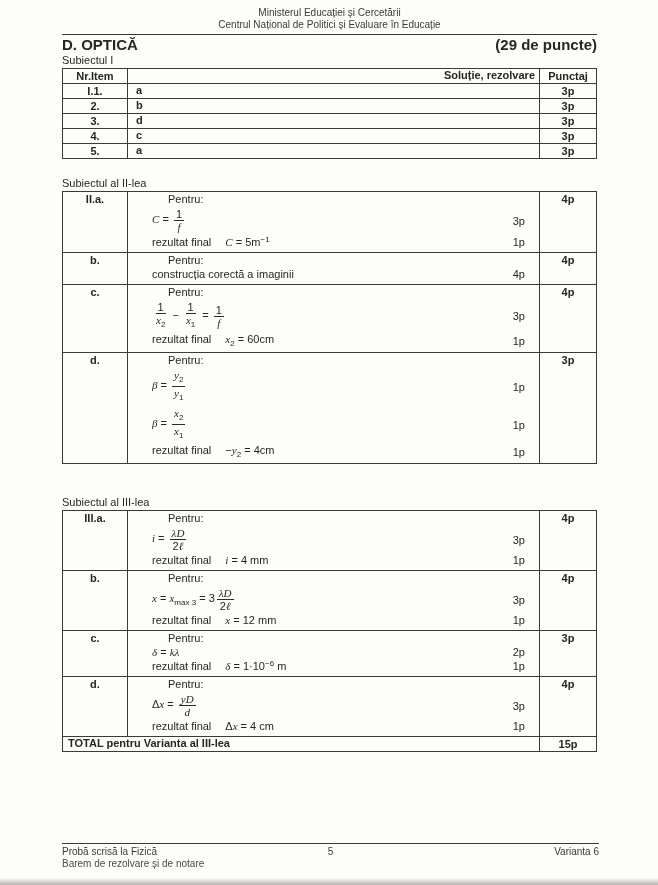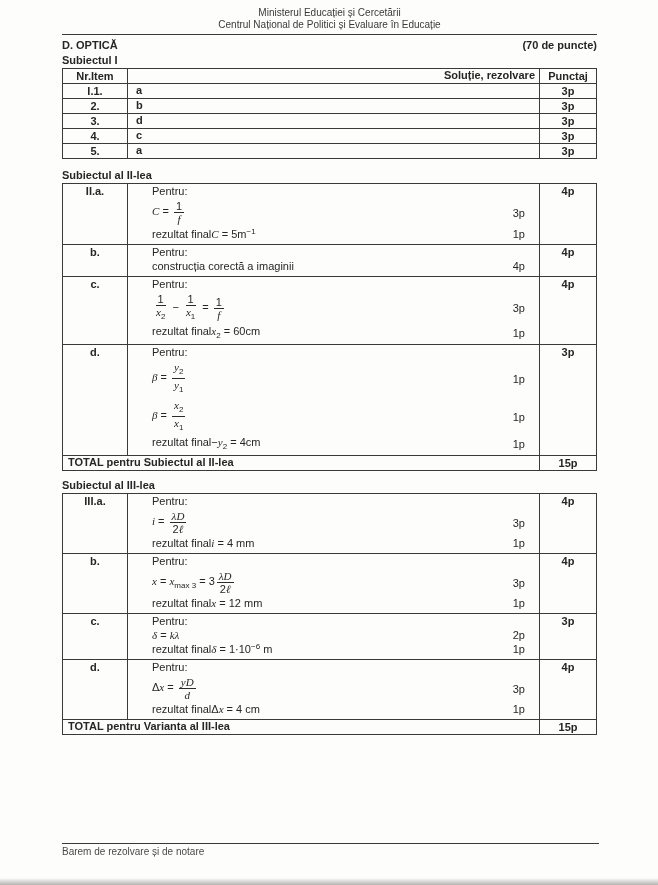--- a/index.html
+++ b/index.html
@@ -1,39 +1,39 @@
 <!DOCTYPE html>
 <html><head>
 <meta charset="utf-8">
 <style>
   html,body{margin:0;padding:0;background:#e8e8e8;}
   .page{position:relative;width:658px;height:885px;background:#fdfdfc;overflow:hidden;
         font-family:"Liberation Sans",sans-serif;color:#262626;}
   .content{width:535px;margin-left:62px;padding-top:7px;}
   .doc-header{text-align:center;font-size:10px;line-height:11.5px;color:#3a3a3a;}
   .doc-rule{border-top:1.5px solid #3a3a3a;margin-top:4px;}
-  .title-row{display:flex;justify-content:space-between;font-weight:bold;font-size:11px;
+  .title-row{display:flex;justify-content:space-between;font-weight:bold;font-size:15px;
              padding-top:3px;line-height:14px;}
-  .sec-heading{font-weight:bold;font-size:11px;line-height:13px;margin-top:2px;}
-  .sec-heading.gap1{margin-top:10px;}
-  .sec-heading.gap2{margin-top:8px;}
+  .sec-heading{font-weight:normal;font-size:11px;line-height:13px;margin-top:2px;}
+  .sec-heading.gap1{margin-top:18px;}
+  .sec-heading.gap2{margin-top:32px;}
   table{width:100%;border-collapse:collapse;font-size:11px;table-layout:fixed;margin-top:1px;}
   td,th{border:1px solid #3a3a3a;padding:0 4px;vertical-align:top;}
   .c-item{width:56px;text-align:center;font-weight:bold;line-height:13px;padding-top:1px;}
   .c-pts{width:48px;text-align:center;font-weight:bold;line-height:13px;padding-top:1px;}
   th.th-sol{text-align:right;padding-left:8px;}
   th{font-weight:bold;line-height:13px;border-radius:7px;}
   .t1-answer{text-align:left;padding-left:8px;font-weight:bold;line-height:13px;}
   .total-label{font-weight:bold;text-align:left;padding-left:5px;line-height:13.5px;}
   .c-sol{padding:1px 14px 3px 24px;}
-  .pline{line-height:13px;}
+  .pline{line-height:13px;margin-left:16px;}
   .sline{display:flex;justify-content:space-between;align-items:center;margin:1px 0;}
   .sline .ipts{font-weight:normal;white-space:nowrap;}
   .res-wrap{white-space:nowrap;}
-  .res-label{margin-right:0;}
+  .res-label{margin-right:14px;}
   .math{font-size:11px;}
   .mv{font-family:"Liberation Serif",serif;font-style:italic;}
   .frac{display:inline-flex;flex-direction:column;align-items:center;vertical-align:middle;
         margin:1px 2px;line-height:12px;}
   .frac .num{border-bottom:1px solid #2b2b2b;padding:0 2px;}
   .frac .den{padding:0 2px;}
   sub{font-size:8px;vertical-align:-3px;}
   sup{font-size:8px;vertical-align:4px;}
   .footer{position:absolute;left:62px;width:537px;top:843px;font-size:10px;color:#3a3a3a;}
   .footer-rule{border-top:1.5px solid #3a3a3a;margin-bottom:2px;}
@@ -52,21 +52,21 @@
   <div class="content">
 
     <div class="doc-header">
       <div>Ministerul Educației și Cercetării</div>
       <div>Centrul Național de Politici și Evaluare în Educație</div>
     </div>
     <div class="doc-rule"></div>
 
     <div class="title-row">
       <span>D. OPTICĂ</span>
-      <span>(70 de puncte)</span>
+      <span>(29 de puncte)</span>
     </div>
 
     <div class="sec-heading">Subiectul I</div>
 
     <table>
       <tbody>
           <tr>
         <th class="c-item">Nr.Item</th>
         <th class="th-sol">Soluție, rezolvare</th>
         <th class="c-pts">Punctaj</th>
@@ -174,24 +174,20 @@
                   </span></span>
             <span class="ipts">1p</span>
           </div>
           <div class="sline">
             <span class="res-wrap"><span class="res-label">rezultat final</span><span class="math">−<span class="mv">y</span><sub>2</sub> = 4cm</span></span>
             <span class="ipts">1p</span>
           </div>
         </td>
         <td class="c-pts">3p</td>
       </tr>
-      <tr>
-        <td colspan="2" class="total-label">TOTAL pentru Subiectul al II-lea</td>
-        <td class="c-pts">15p</td>
-      </tr>
     </tbody>
       </table>
 
     <div class="sec-heading gap2">Subiectul al III-lea</div>
 
     <table>
       <tbody>
           <tr>
         <td class="c-item">III.a.</td>
         <td class="c-sol">
@@ -265,17 +261,22 @@
         <td colspan="2" class="total-label">TOTAL pentru Varianta al III-lea</td>
         <td class="c-pts">15p</td>
       </tr>
     </tbody>
       </table>
 
   </div>
 
   <div class="footer">
     <div class="footer-rule"></div>
+    <div class="f-row1">
+      <span class="fl">Probă scrisă la Fizică</span>
+      <span class="fc">5</span>
+      <span class="fr">Varianta 6</span>
+    </div>
     <div class="f-line">Barem de rezolvare și de notare</div>
   </div>
 
   <div class="scan-edge"></div>
 </div>
 
 </body></html>

